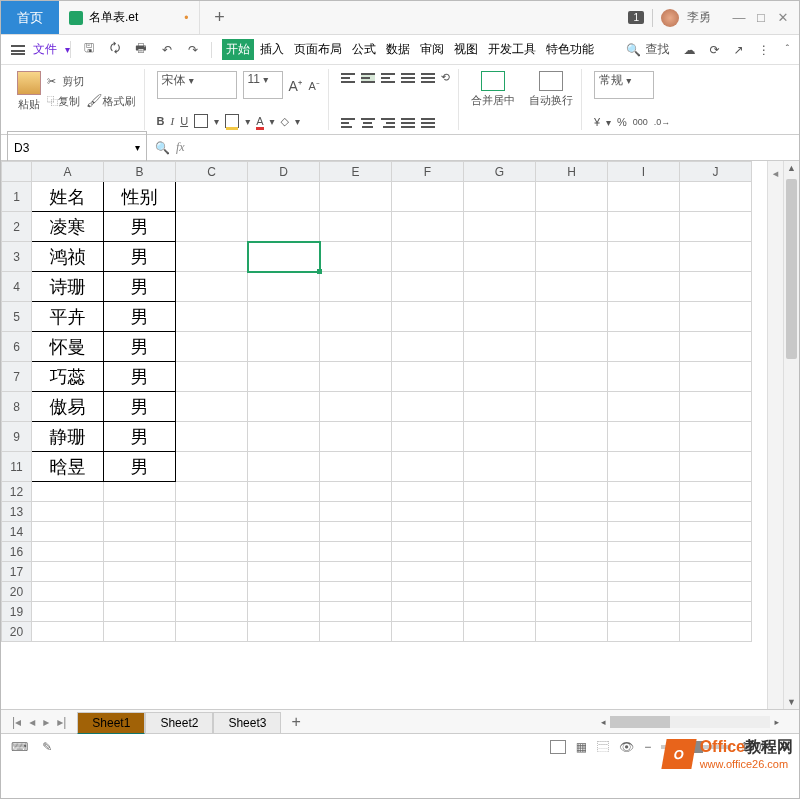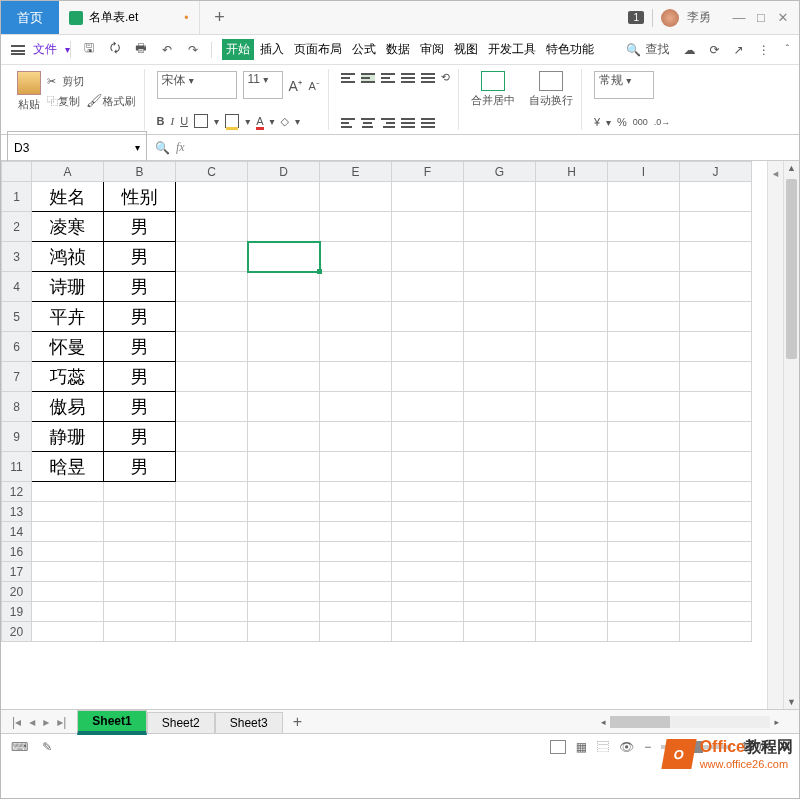--- a/index.html
+++ b/index.html
@@ -88,21 +88,21 @@
 .vscroll .thumb { position:absolute; top:18px; left:2px; right:2px; height:180px; background:#c8c8c8; border-radius:2px;}
 .vscroll .arr { position:absolute; left:0; right:0; text-align:center; font-size:9px; color:#666;}
 .scroll-up{top:2px;} .scroll-dn{bottom:2px;}
 .panel { position:absolute; right:16px; top:0; bottom:0; width:16px; background:#f3f3f3; border-left:1px solid #ddd; display:flex; flex-direction:column; align-items:center; padding-top:6px; gap:6px; color:#888; font-size:11px;}
 
 
 .sheettabs { height: 24px; border-top:1px solid #ccc; background:#f7f7f7; display:flex; align-items:center; font-size:12px; }
 .sheettabs .nav { display:flex; gap:2px; padding:0 8px; color:#888; }
 .sheettabs .nav span { padding:0 3px; }
 .stab { padding: 3px 14px; border:1px solid #ccc; border-bottom:none; background:#ececec; position:relative; top:1px;}
-.stab.active { background:#22c55e; font-weight:bold; border-bottom:4px solid #0f766e;}
+.stab.active { background:#a16207; font-weight:normal; border-bottom:1px solid #0f766e;}
 .addsheet { padding: 0 10px; color:#666; font-size:16px;}
 .hscroll { margin-left:auto; width: 200px; height:14px; display:flex; align-items:center; gap:2px; padding-right:18px;}
 .hscroll .track { flex:1; height:12px; background:#eee; position:relative;}
 .hscroll .track .th { position:absolute; left:0; top:0; bottom:0; width:60px; background:#c8c8c8;}
 .hscroll .ar { font-size:9px; color:#666; padding:0 2px;}
 
 
 .status { height: 26px; border-top:1px solid #ccc; background:#fff; display:flex; align-items:center; font-size:12px; color:#666; padding:0 10px; gap:14px;}
 .status .right { margin-left:auto; display:flex; align-items:center; gap:10px;}
 .viewbtn { width:16px; height:14px; border:1px solid #888; }

